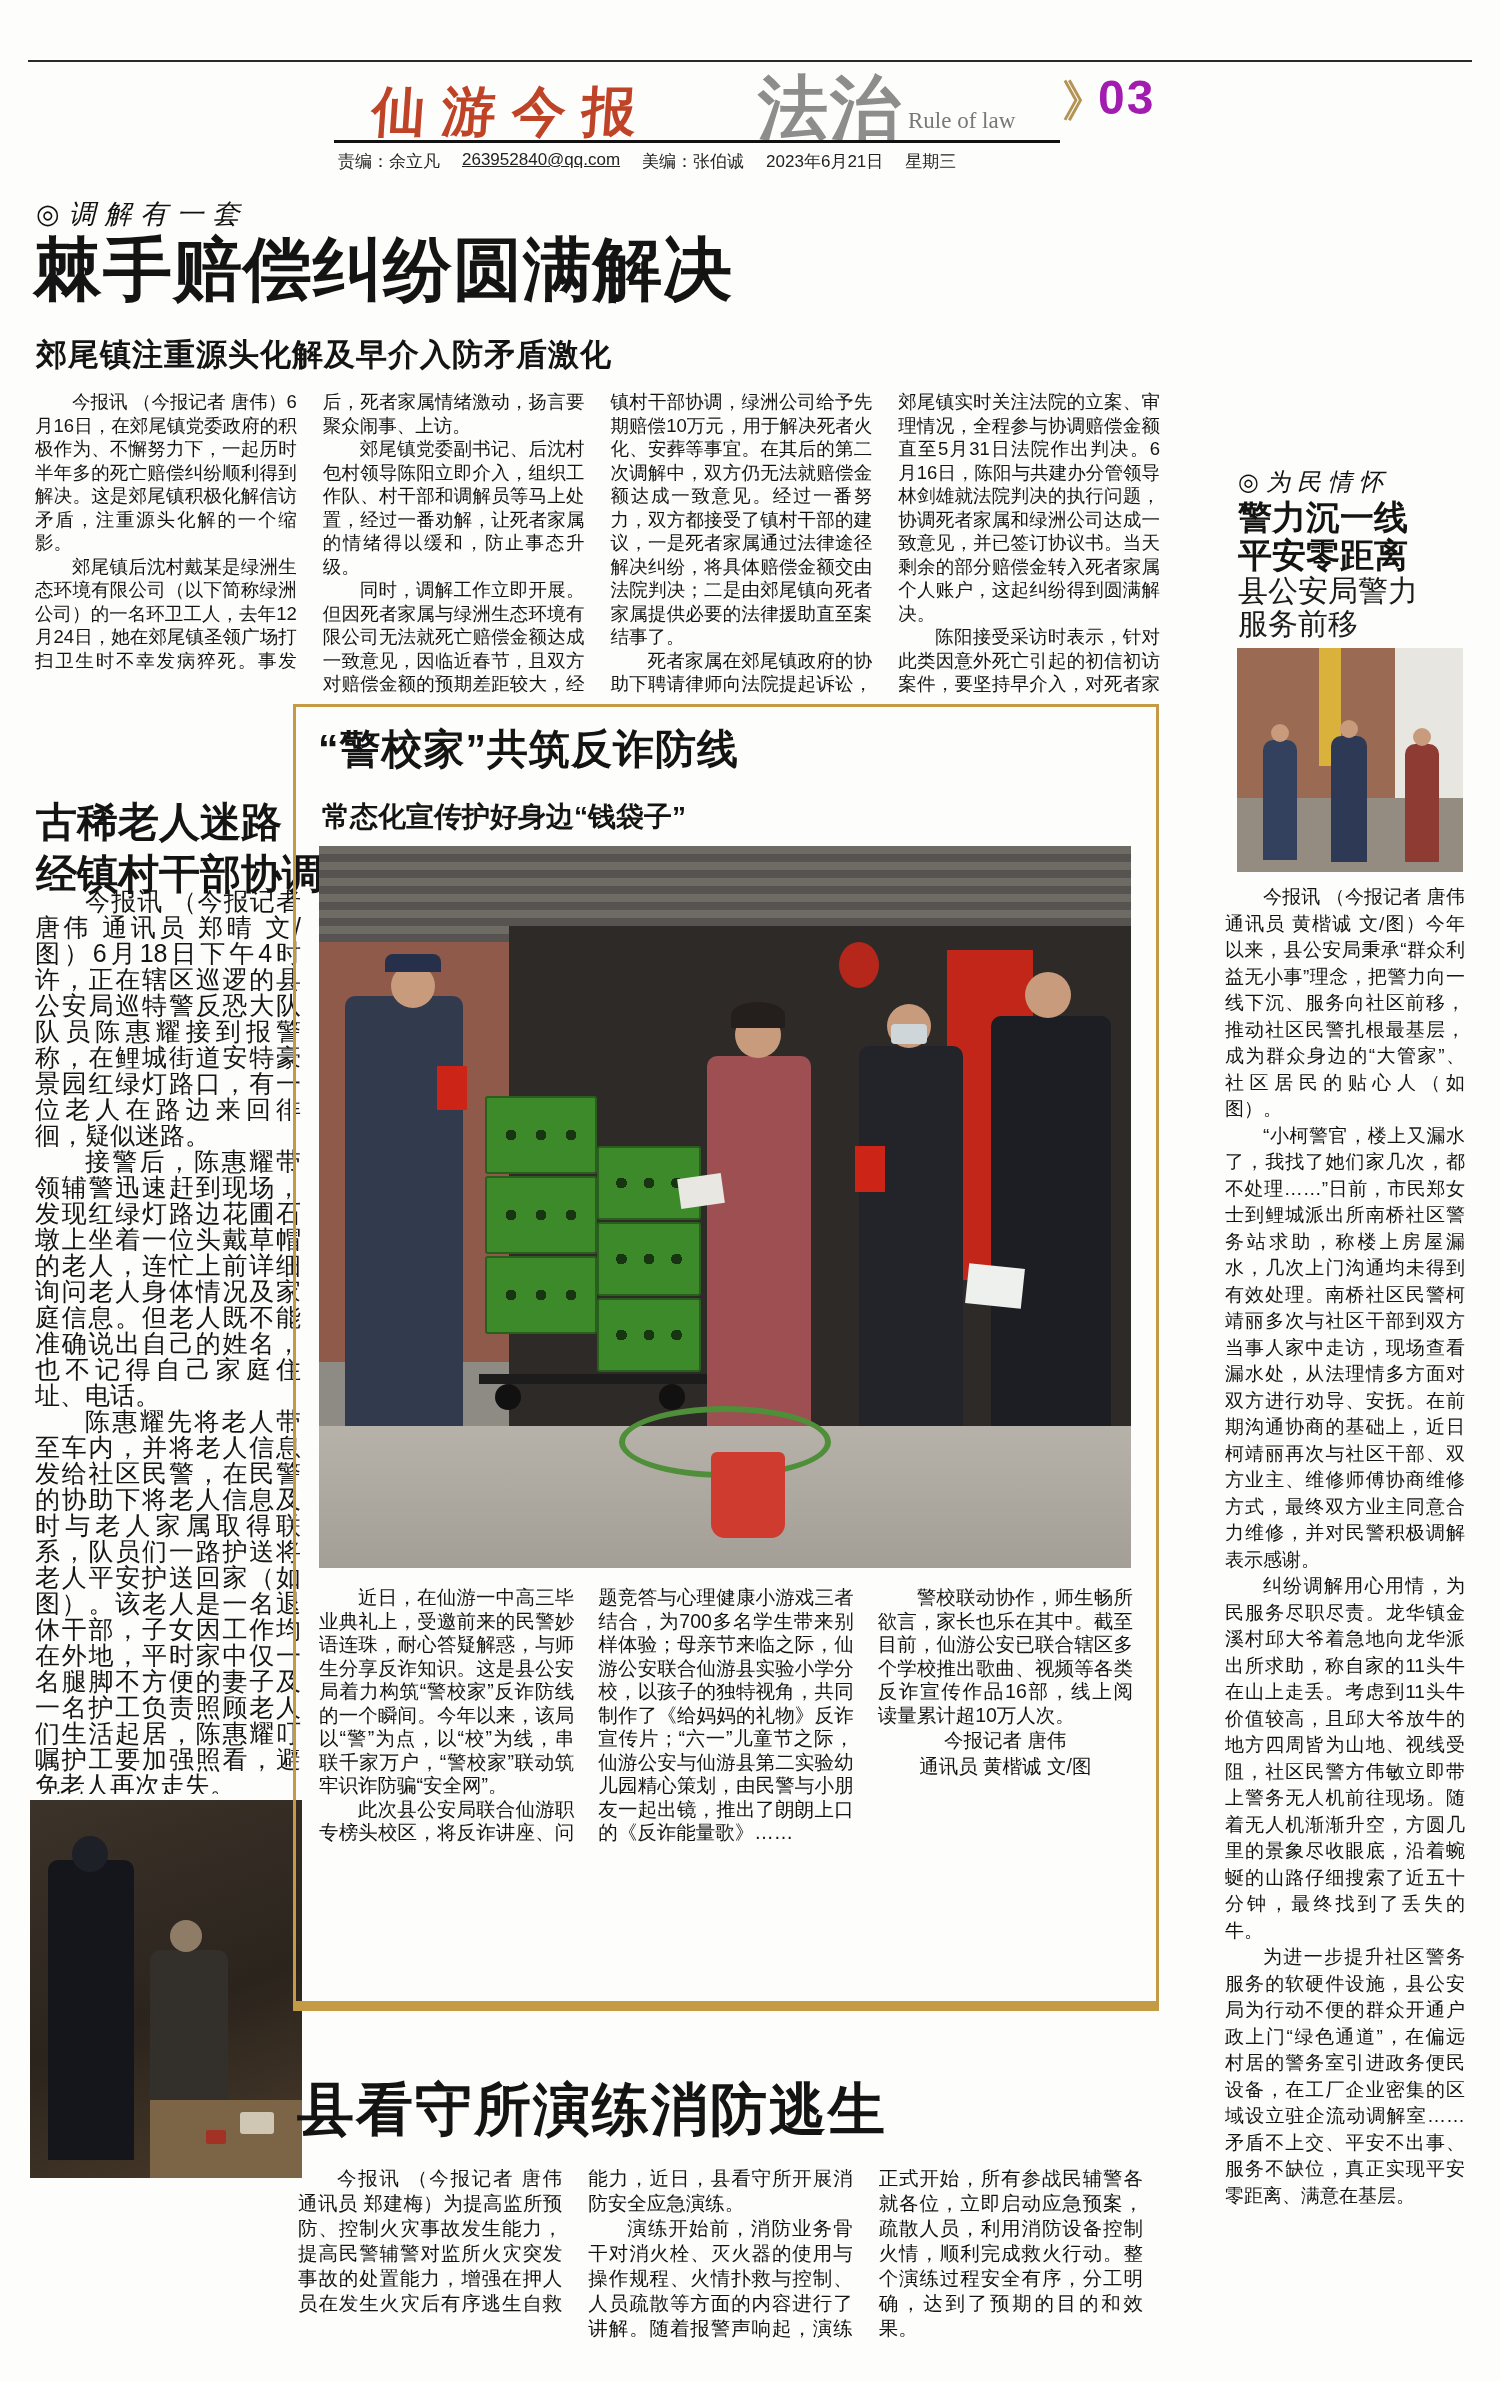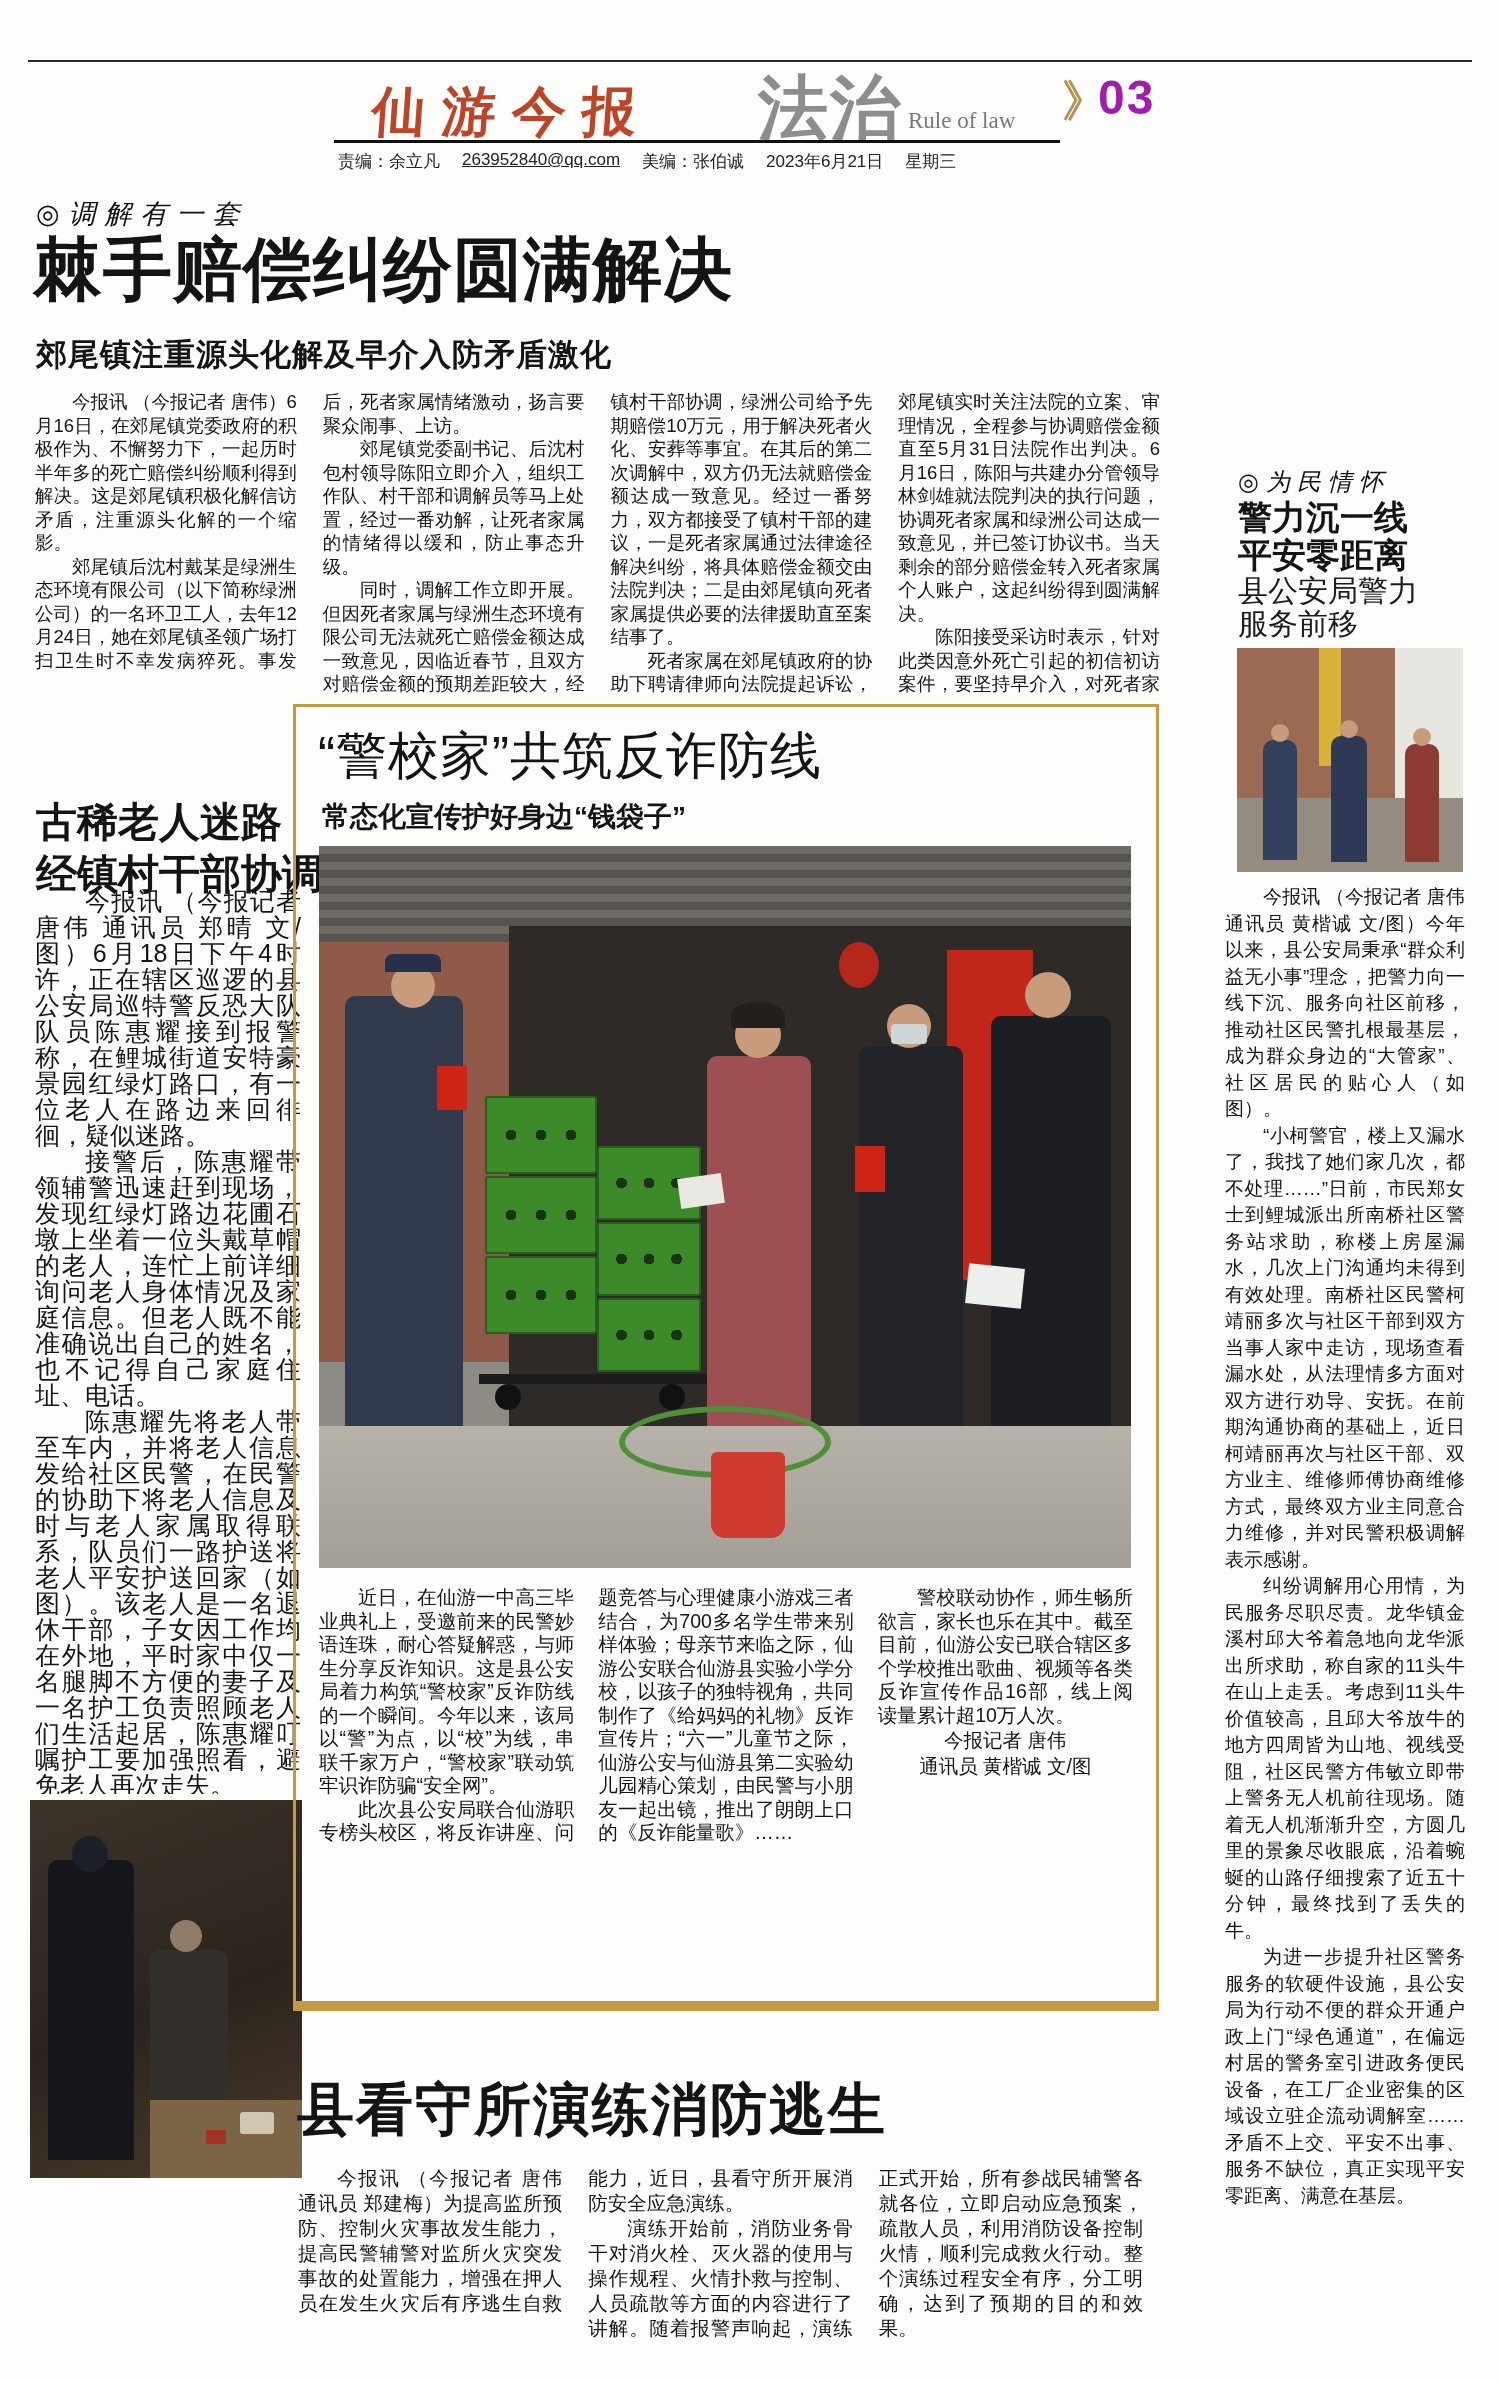--- a/index.html
+++ b/index.html
@@ -27,21 +27,21 @@
   .a1-subhead{left:36px;top:334px;font-size:31px;font-weight:600;letter-spacing:1px;}
   .a1-body{left:35px;top:390px;width:1125px;height:315px;column-count:4;column-gap:26px;
     font-size:18.5px;line-height:23.5px;text-align:justify;overflow:hidden;}
   .a1-body p,.boxed-body p,.a3-body p,.left-body p,.sb-body p{margin:0;text-indent:2em;}
   
   .left-title{left:36px;top:796px;font-size:41px;font-weight:800;line-height:1.28;}
   .left-body{left:35px;top:888px;width:266px;height:906px;font-size:25px;line-height:26px;text-align:justify;overflow:hidden;}
   .left-photo{left:30px;top:1800px;width:272px;height:378px;overflow:hidden;background:#3b3128;}
   
   .gold-box{left:293px;top:704px;width:866px;height:1307px;border:3px solid #c59a45;border-bottom:10px solid #c59a45;box-sizing:border-box;}
-  .a2-headline{left:318px;top:722px;font-size:51px;font-weight:400;letter-spacing:1px;}
+  .a2-headline{left:318px;top:722px;font-size:41px;font-weight:700;letter-spacing:1px;}
   .a2-subhead{left:322px;top:798px;font-size:28px;font-weight:600;}
   .a2-photo{left:319px;top:846px;width:812px;height:722px;overflow:hidden;background:#8e8a84;}
   .boxed-body{left:319px;top:1586px;width:814px;height:402px;column-count:3;column-gap:24px;
     font-size:19.5px;line-height:23.5px;text-align:justify;overflow:hidden;}
   .byline{text-indent:0 !important;text-align:center;margin-top:2px !important;}
   
   .a3-headline{left:297px;top:2072px;font-size:57px;font-weight:800;letter-spacing:2px;}
   .a3-body{left:298px;top:2166px;width:845px;height:210px;column-count:3;column-gap:26px;
     font-size:19.5px;line-height:25px;text-align:justify;overflow:hidden;}
   

